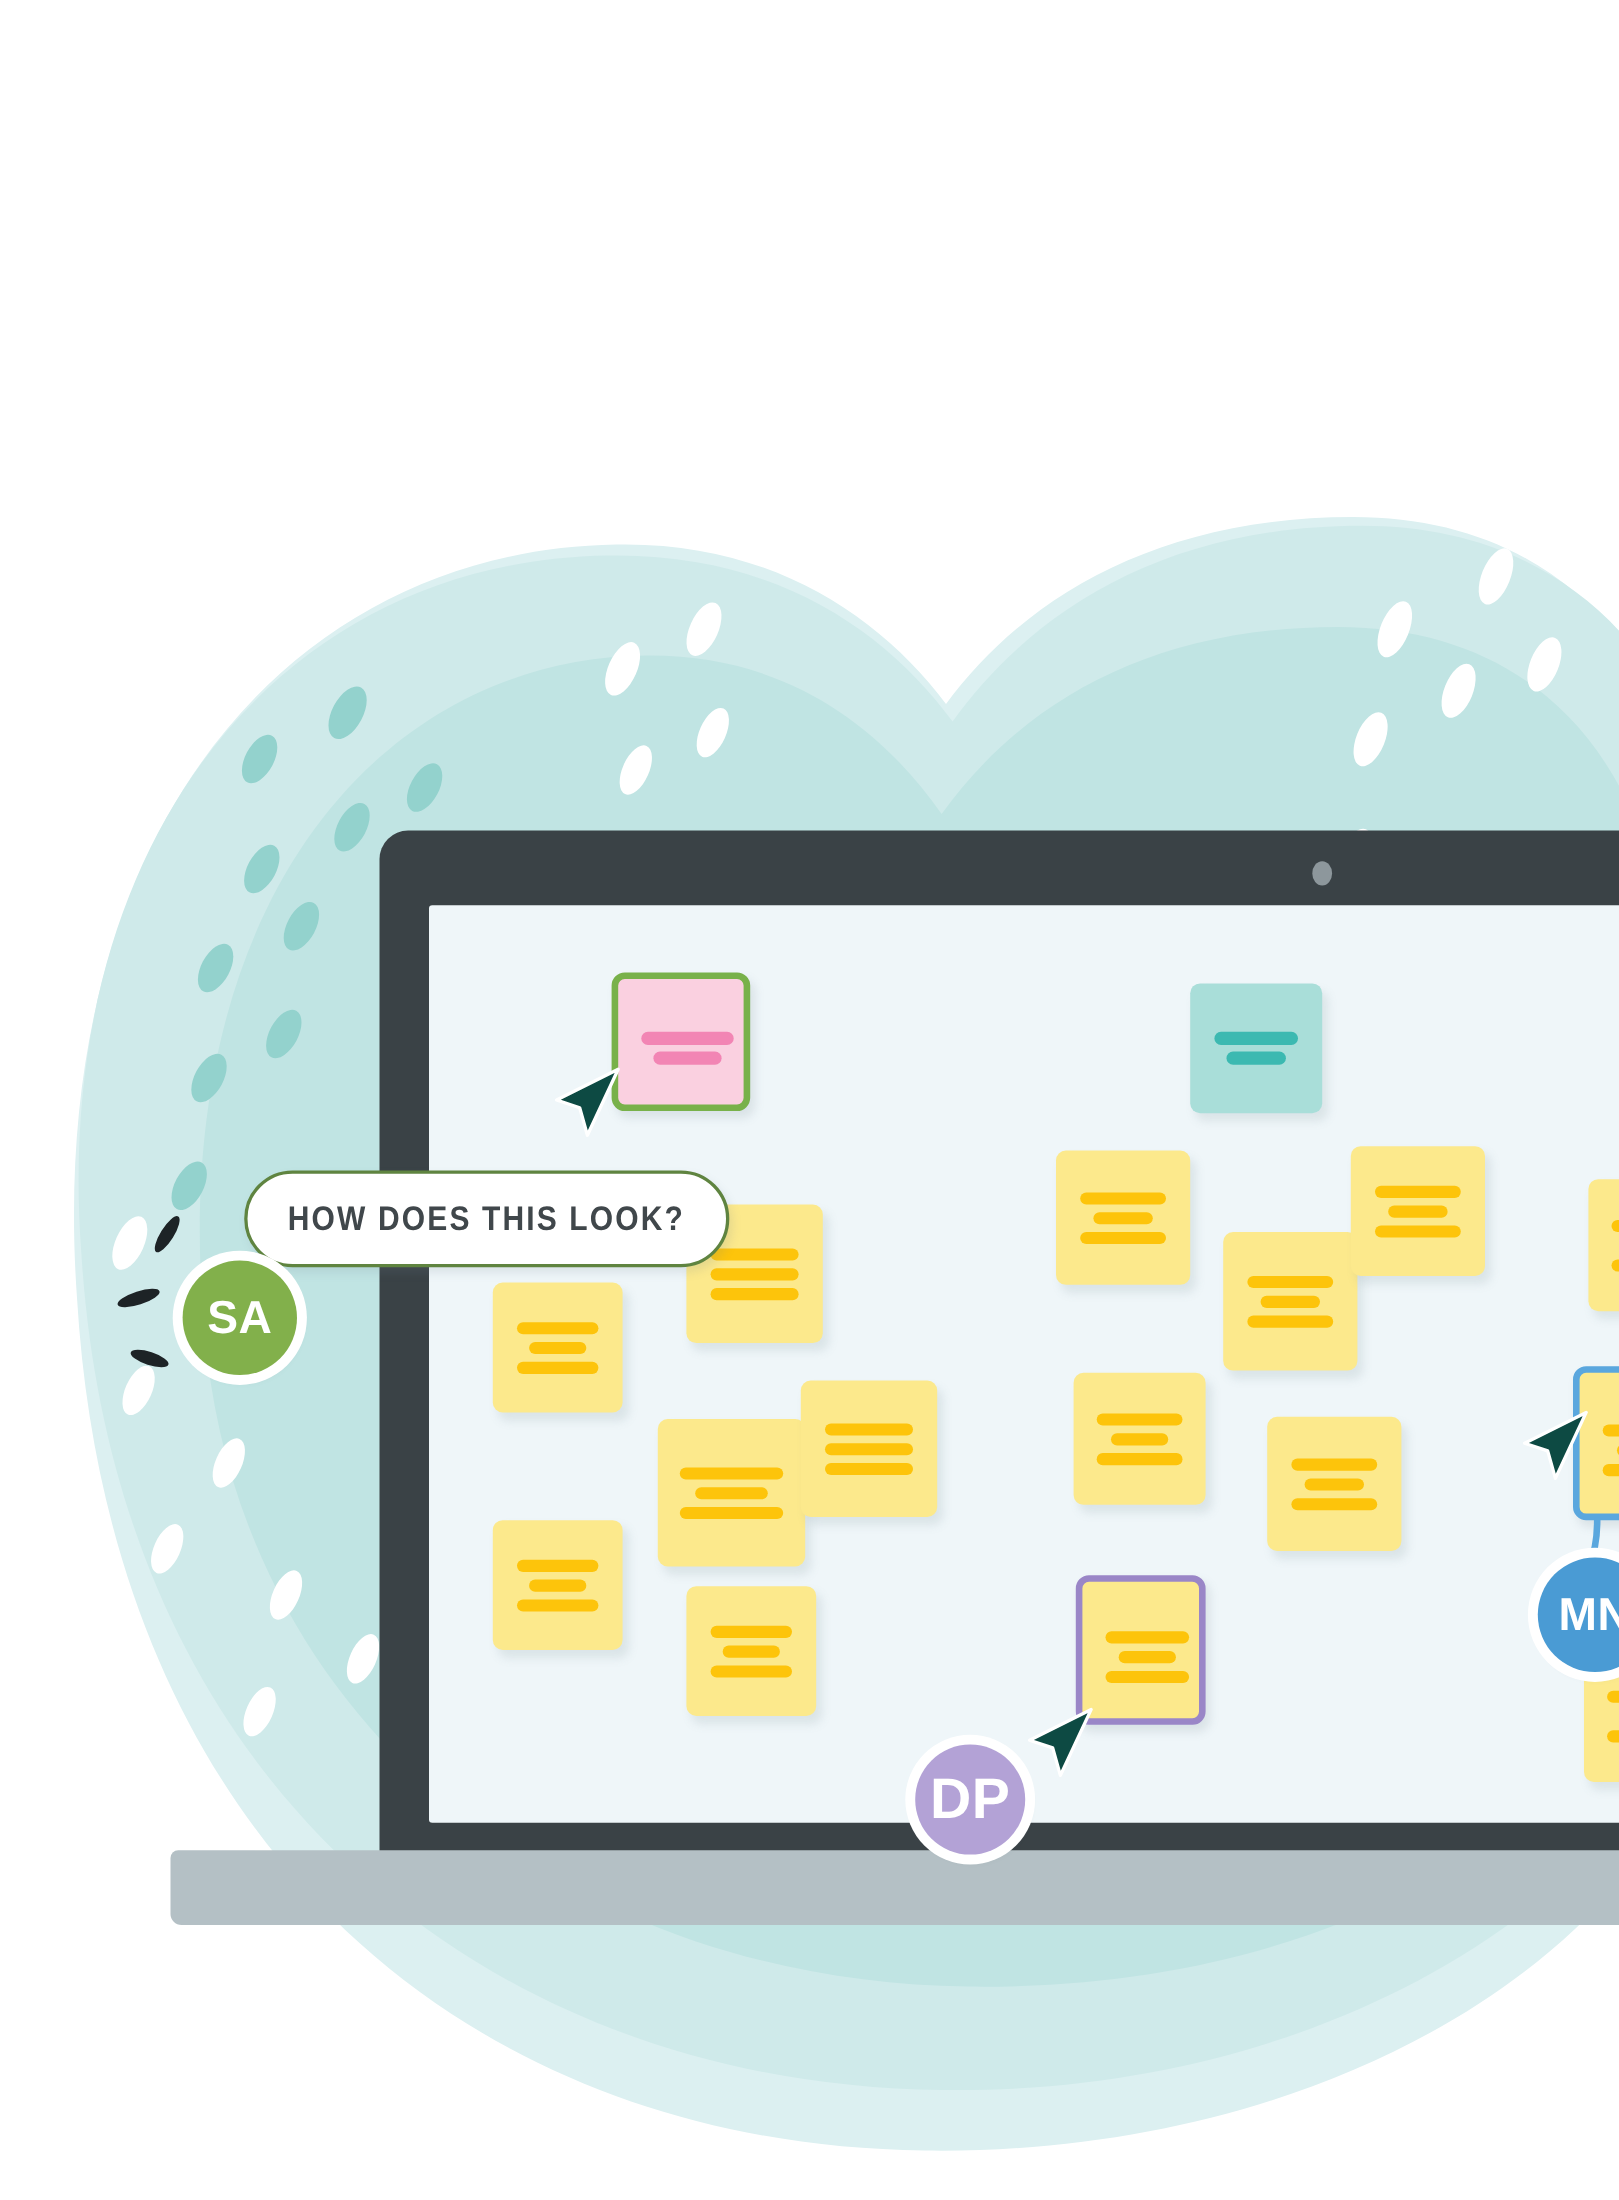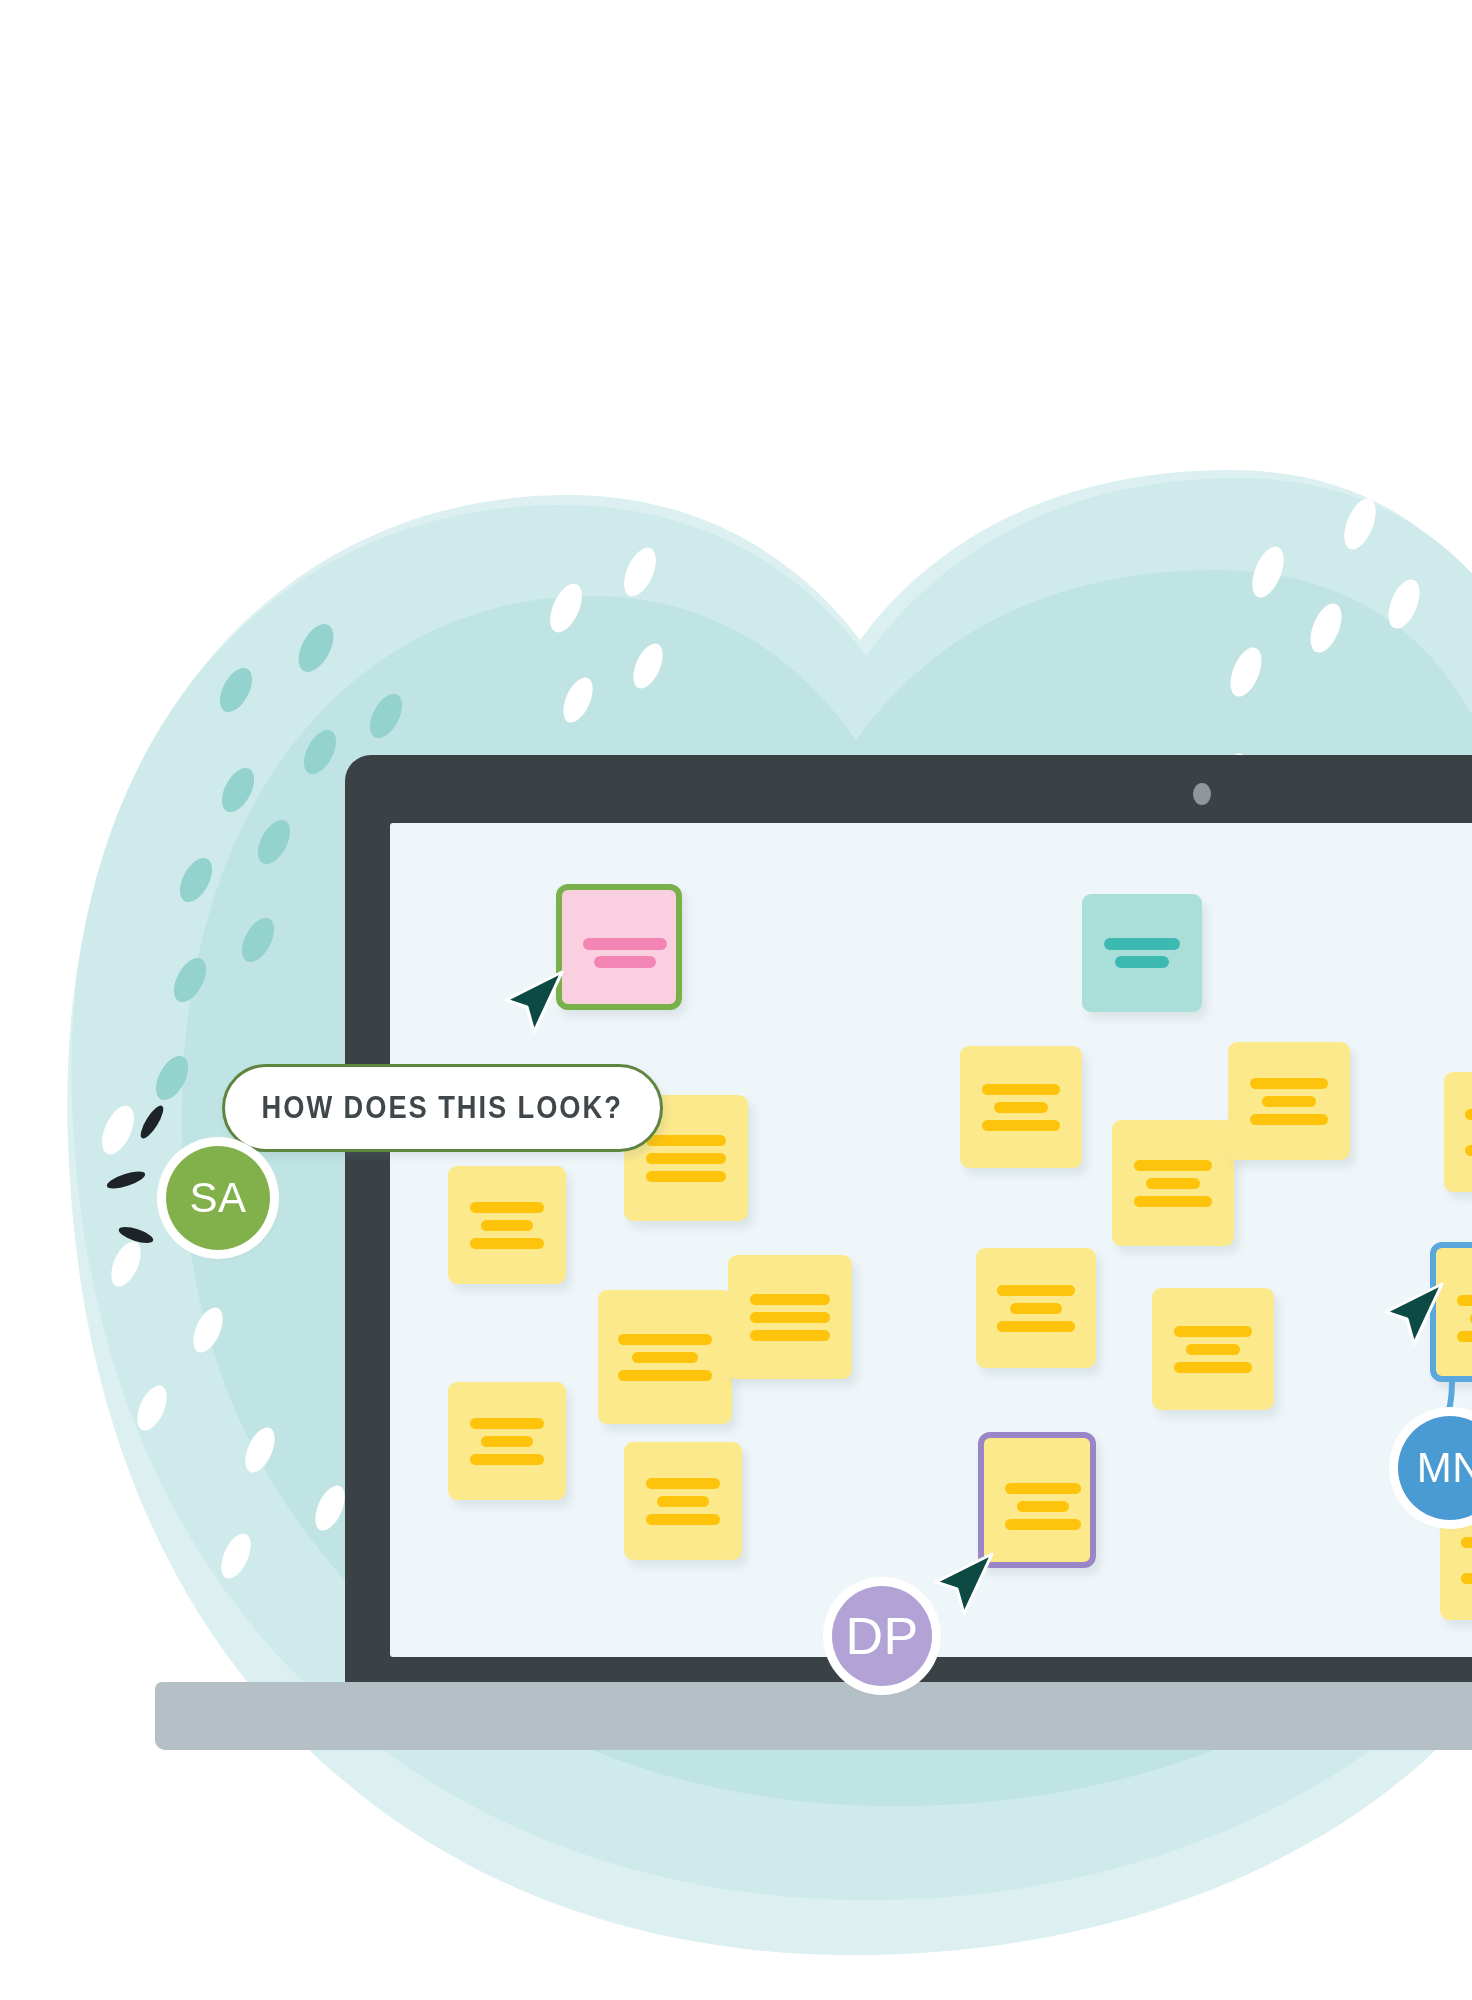--- a/index.html
+++ b/index.html
@@ -24,21 +24,21 @@
     background:#b4c0c5;border-radius:7px 7px 10px 10px;
   }
   
   .note{position:absolute;border-radius:9px;box-shadow:5px 7px 9px rgba(120,140,150,.17);}
   .note .ln{position:absolute;border-radius:7px;}
   .note.sel{box-shadow:4px 6px 9px rgba(120,140,150,.18);}
   
   .avatar{
     position:absolute;border-radius:50%;
     display:flex;align-items:center;justify-content:center;
-    color:#ffffff;font-weight:400;letter-spacing:.5px;
+    color:#ffffff;font-weight:700;letter-spacing:.5px;
     box-shadow:0 0 0 9px #ffffff, 2px 4px 8px rgba(90,110,120,.22);
     font-family:"Liberation Sans",sans-serif;
   }
   
   .bubble{
     position:absolute;background:#ffffff;border:3px solid #5f8440;
     border-radius:46px;display:flex;align-items:center;justify-content:center;
     box-shadow:3px 5px 9px rgba(110,130,140,.16);
   }
   .bubble span{

